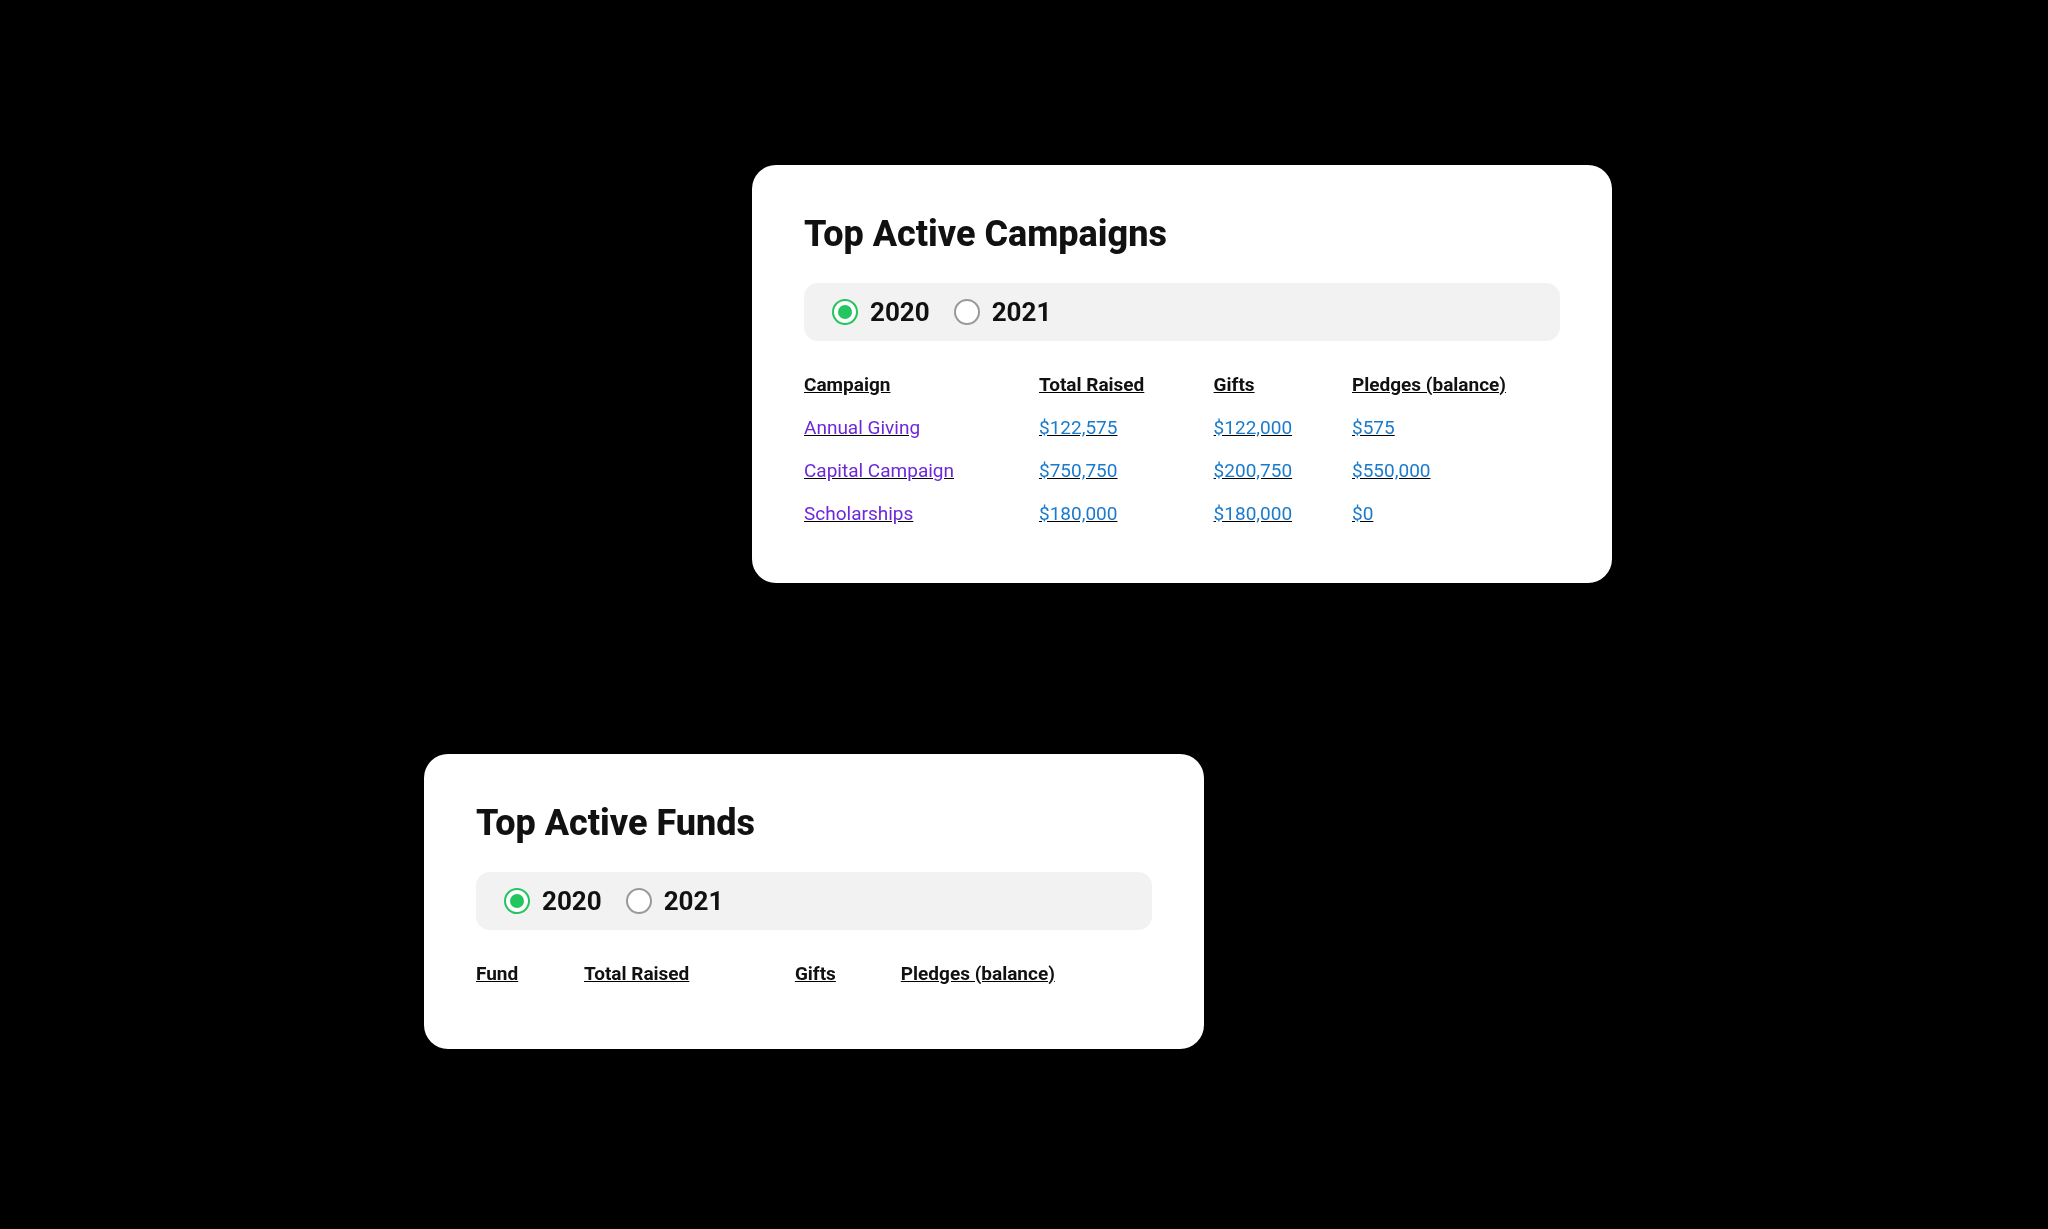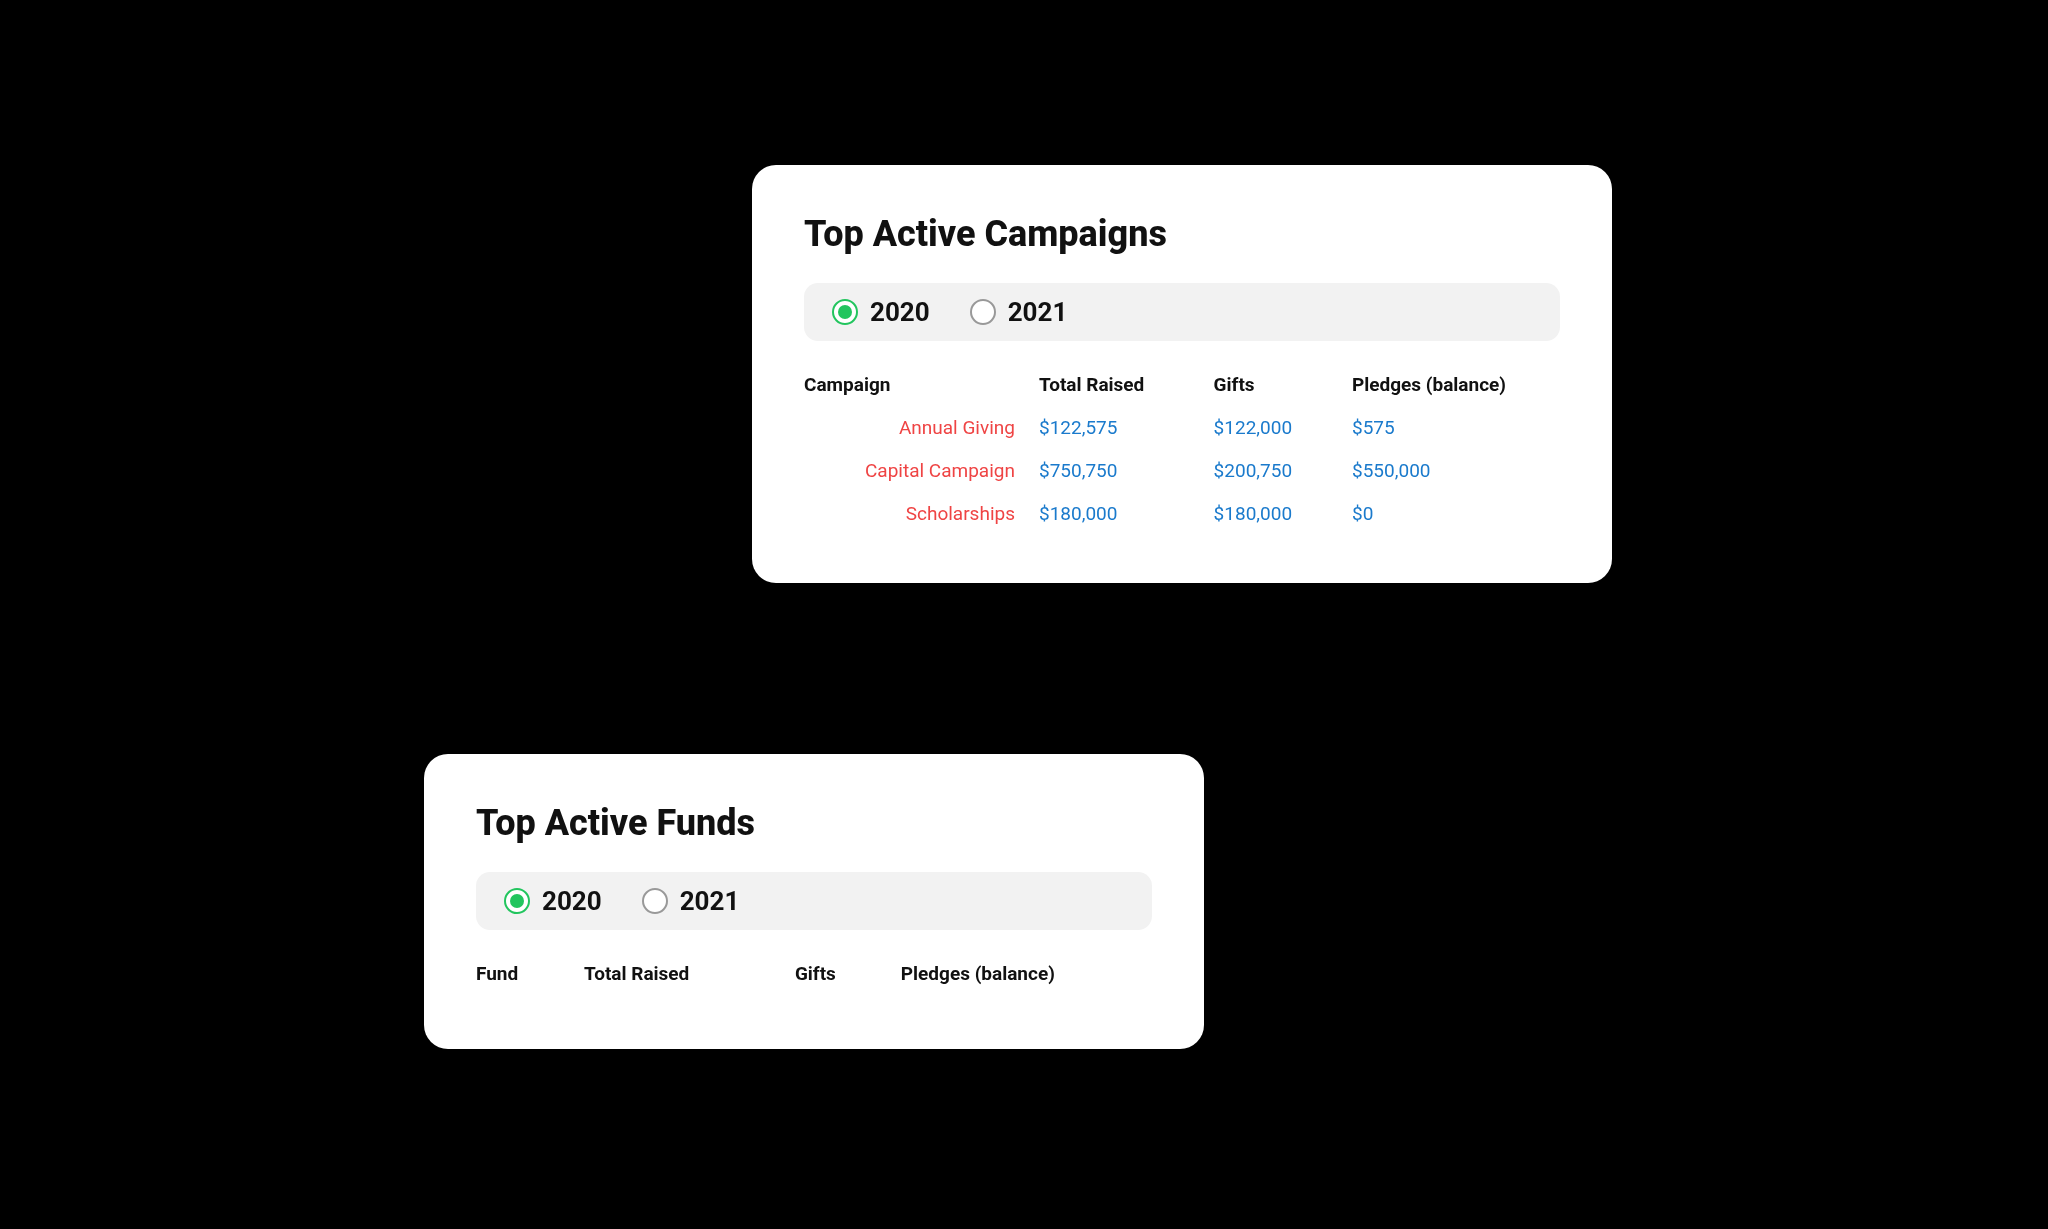--- a/index.html
+++ b/index.html
@@ -49,21 +49,21 @@
       color: #111;
       margin-bottom: 28px;
     }
 
     .year-selector {
       background: #f2f2f2;
       border-radius: 14px;
       padding: 14px 28px;
       display: flex;
       align-items: center;
-      gap: 40px;
+      gap: 24px;
       margin-bottom: 32px;
     }
 
     .year-option {
       display: flex;
       align-items: center;
       gap: 12px;
       cursor: pointer;
     }
 
@@ -92,20 +92,21 @@
 
     .year-label {
       font-size: 26px;
       font-weight: 700;
       color: #111;
     }
 
     .data-table {
       width: 100%;
       border-collapse: collapse;
+      text-decoration: underline;
     }
 
     .data-table th {
       text-align: left;
       font-size: 19px;
       font-weight: 700;
       color: #111;
       padding-bottom: 16px;
       padding-right: 24px;
     }
@@ -115,22 +116,21 @@
       padding-right: 0;
     }
 
     .data-table td {
       font-size: 19px;
       color: #1a7acc;
       padding: 10px 24px 10px 0;
     }
 
     .data-table td:first-child {
-      color: #ef4444;
-      text-align: right;
+      color: #6d28d9;
     }
 
     .data-table tbody tr:first-child td {
       padding-top: 4px;
     }
   </style>
 </head>
 <body>
 
 <div class="cards-container">

